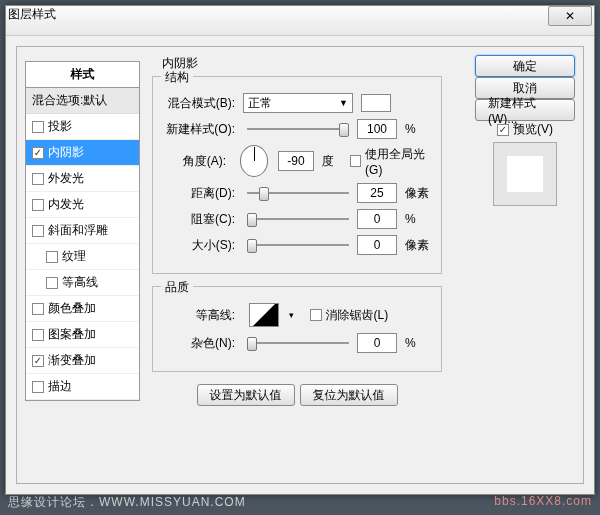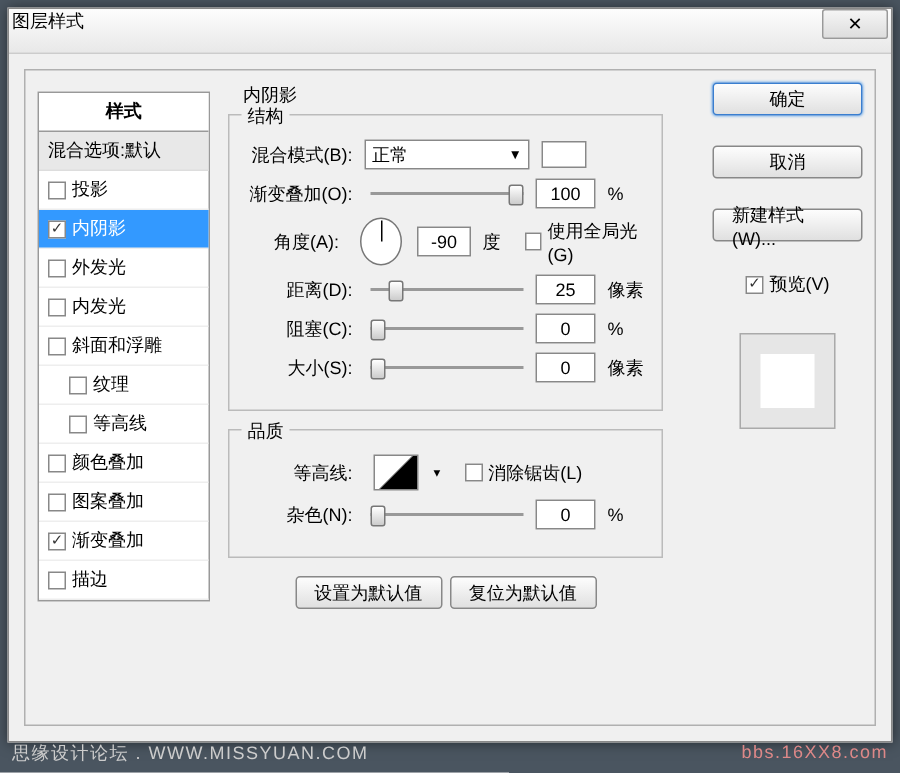--- a/index.html
+++ b/index.html
@@ -30,21 +30,21 @@
 .slider{flex:1;height:16px;position:relative;margin:0 4px}
 .slider-track{position:absolute;top:7px;left:0;right:0;height:2px;background:#999}
 .slider-thumb{position:absolute;top:2px;width:10px;height:14px;background:linear-gradient(#fff,#ccc);border:1px solid #777;border-radius:2px}
 .num{width:40px;height:20px;border:1px solid #888;background:#fff;text-align:center;line-height:18px}
 .unit{margin-left:4px;width:28px}
 .angle-dial{width:32px;height:32px;border:1px solid #777;border-radius:50%;background:#fff;position:relative;margin:0 6px}
 .angle-hand{position:absolute;left:50%;top:50%;width:1px;height:14px;background:#000;transform-origin:top;transform:rotate(180deg)}
 .contour{width:30px;height:24px;border:1px solid #888;background:linear-gradient(135deg,#fff 0%,#fff 48%,#000 52%,#000 100%);margin:0 6px}
 .btn{height:22px;border:1px solid #888;background:linear-gradient(#fdfdfd,#e0e0e0);border-radius:3px;padding:0 12px;display:inline-flex;align-items:center;justify-content:center;cursor:default}
 .btn-row{display:flex;gap:5px;justify-content:center;margin-top:8px}
-.right-panel{position:absolute;right:8px;top:8px;width:100px;display:flex;flex-direction:column;gap:20px;align-items:center}
+.right-panel{position:absolute;right:8px;top:8px;width:100px;display:flex;flex-direction:column;gap:0;align-items:center}
 .right-panel .btn{width:100%;justify-content:center}
 .btn.primary{border:1px solid #3a7ecf;box-shadow:0 0 2px #5aa0e8}
 .preview-box{width:64px;height:64px;border:1px solid #aaa;background:#e6e6e6;display:flex;align-items:center;justify-content:center;margin-top:4px}
 .preview-inner{width:36px;height:36px;background:#fff}
 .chk-row{display:flex;align-items:center;gap:4px}
 .footer{position:absolute;left:0;bottom:0;width:600px;color:#bbb;font-size:12px;letter-spacing:1px;padding:4px 8px;display:flex;justify-content:space-between}
 .footer span{color:#ccc}
 .footer .wm2{color:#d88}
 </style>
 </head>
@@ -118,21 +118,21 @@
 
         <div class="row">
           <span class="lbl">混合模式(B):</span>
           <div class="select">
               <span>正常</span>
             </div>
           <div class="swatch"></div>
         </div>
 
         <div class="row">
-          <span class="lbl">渐变叠加(O):</span>
+          <span class="lbl">新建样式(O):</span>
           <div class="slider">
               <div class="slider-track"></div>
               <div class="slider-thumb" style="left:90%"></div>
             </div>
           <div class="num">100</div>
           <span class="unit">%</span>
         </div>
 
         <div class="row">
           <span class="lbl">角度(A):</span>

